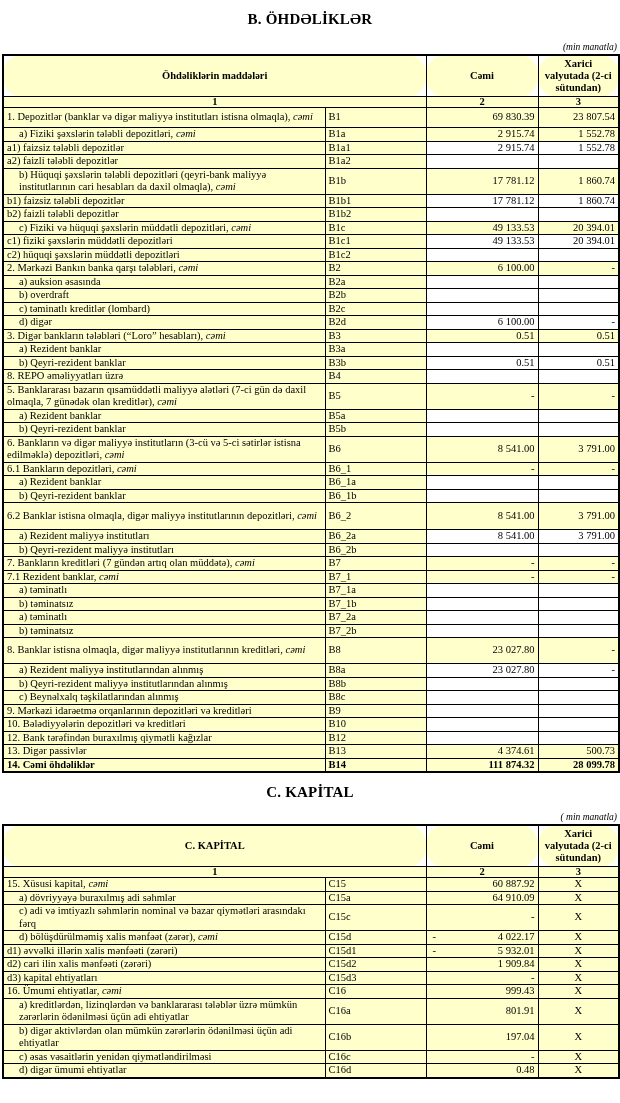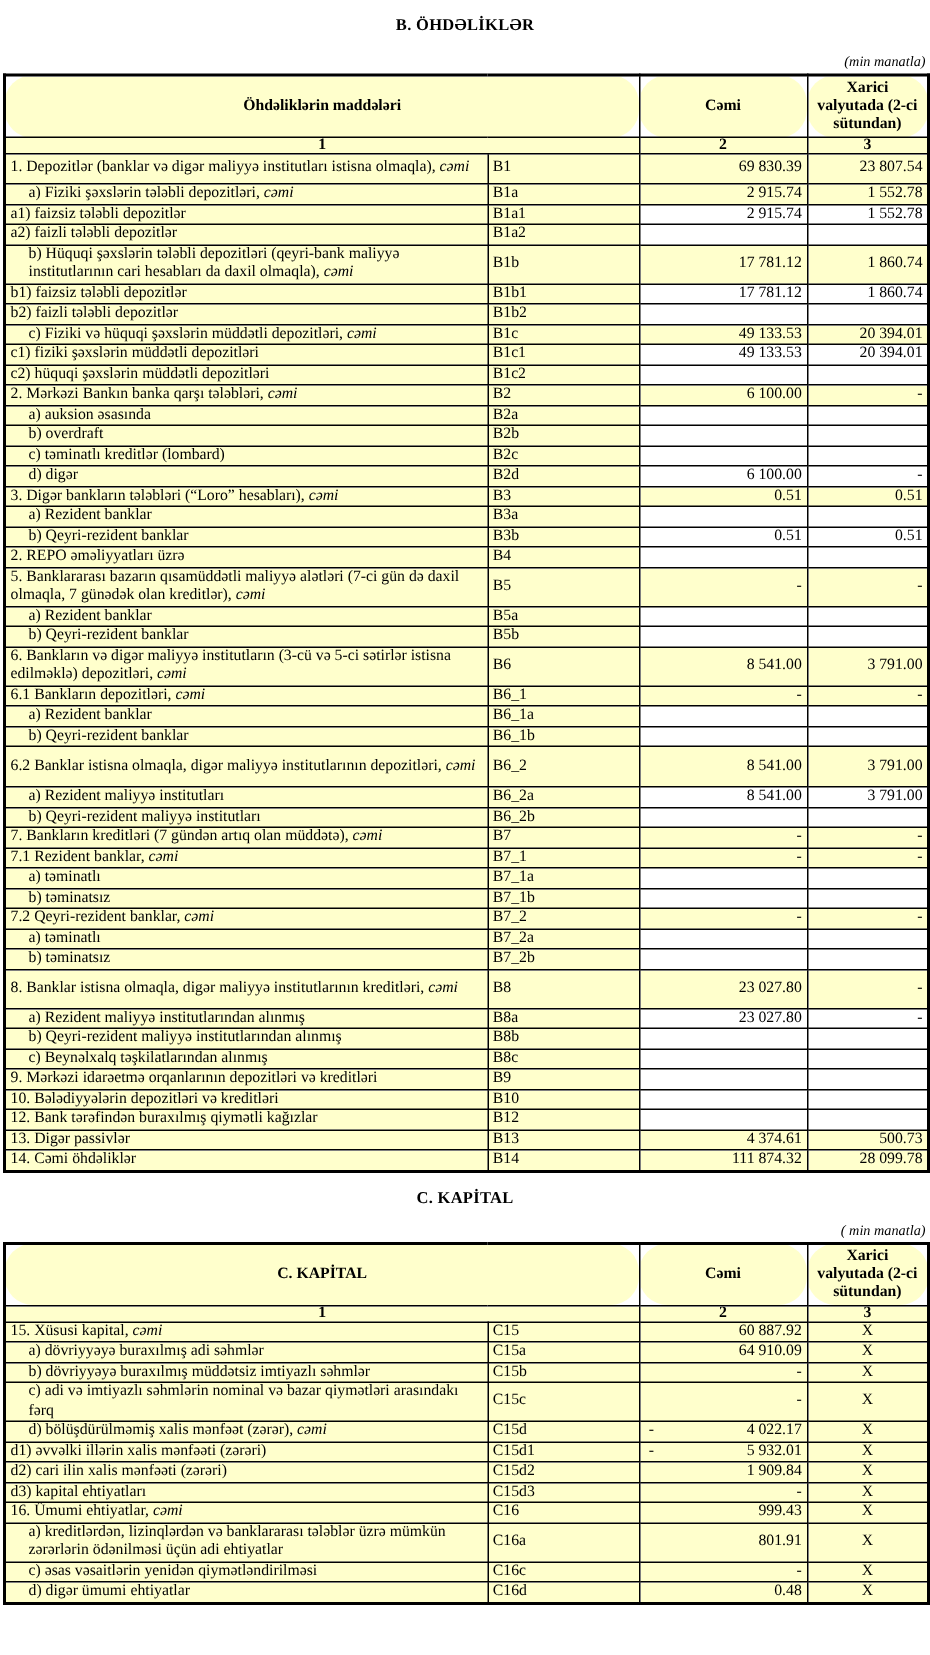--- a/index.html
+++ b/index.html
@@ -1,37 +1,37 @@
 <!DOCTYPE html>
 <html><head>
 <meta charset="utf-8">
 <style>
   html,body{margin:0;padding:0;background:#fff;}
   body{width:620px;font-family:"Liberation Serif",serif;color:#000;}
   .sheet{width:620px;}
-  .section-title{text-align:center;font-weight:bold;font-size:11px;padding-top:11px;letter-spacing:.2px;}
+  .section-title{text-align:center;font-weight:bold;font-size:15px;padding-top:11px;letter-spacing:.2px;}
   .unit-note{text-align:right;font-style:italic;font-size:9.5px;margin:14px 3px 2px 0;}
   .unit-note.tight{margin-top:11px;}
   table{border-collapse:collapse;table-layout:fixed;width:616px;margin-left:2px;border:2px solid #000;}
   col.c-label{width:322px;}
   col.c-code{width:101px;}
   col.c-total{width:112px;}
   col.c-foreign{width:81px;}
   td{border:1px solid #000;background:#FFFFCC;font-size:10.5px;line-height:12.5px;
      padding:0 3px;height:11px;vertical-align:middle;overflow:hidden;}
   thead td.hc{height:40px;text-align:center;font-weight:bold;font-size:10.5px;line-height:12px;border-radius:19px;}
   thead tr.numrow td{height:10px;line-height:10px;text-align:center;font-weight:bold;font-size:10.5px;}
   tbody td.label{text-align:left;}
   tbody td.label.ind1{padding-left:15px;}
   tbody td.label.ind2{}
   tbody td.code{text-align:left;}
   tbody td.val{text-align:right;}
   tbody td.val.center{text-align:center;}
   tbody td.white{background:#fff;}
-  tbody tr.bold td{font-weight:normal;}
+  tbody tr.bold td{font-weight:bold;}
   .neg-minus{float:left;padding-left:3px;}
 </style>
 </head>
 <body>
 
 <div class="sheet">
 
   <div class="section">
     <div class="section-title">B. ÖHDƏLİKLƏR</div>
     <div class="unit-note">(min manatla)</div>
@@ -157,21 +157,21 @@
             <td class="val white"><span></span></td>
             <td class="val white"></td>
           </tr>
           <tr>
             <td class="label ind1"><span>b) Qeyri-rezident banklar</span></td>
             <td class="code">B3b</td>
             <td class="val white"><span>0.51</span></td>
             <td class="val white">0.51</td>
           </tr>
           <tr>
-            <td class="label"><span>2. REPO əməliyyatları üzrə</span></td>
+            <td class="label"><span>8. REPO əməliyyatları üzrə</span></td>
             <td class="code">B4</td>
             <td class="val white"><span></span></td>
             <td class="val white"></td>
           </tr>
           <tr>
             <td class="label"><span>5. Banklararası bazarın qısamüddətli maliyyə alətləri (7-ci gün də daxil olmaqla, 7 günədək olan kreditlər), </span><i>cəmi</i></td>
             <td class="code">B5</td>
             <td class="val"><span>-</span></td>
             <td class="val">-</td>
           </tr>
@@ -245,26 +245,20 @@
             <td class="label ind1"><span>a) təminatlı</span></td>
             <td class="code">B7_1a</td>
             <td class="val white"><span></span></td>
             <td class="val white"></td>
           </tr>
           <tr>
             <td class="label ind1"><span>b) təminatsız</span></td>
             <td class="code">B7_1b</td>
             <td class="val white"><span></span></td>
             <td class="val white"></td>
-          </tr>
-          <tr>
-            <td class="label"><span>7.2 Qeyri-rezident banklar, </span><i>cəmi</i></td>
-            <td class="code">B7_2</td>
-            <td class="val"><span>-</span></td>
-            <td class="val">-</td>
           </tr>
           <tr>
             <td class="label ind1"><span>a) təminatlı</span></td>
             <td class="code">B7_2a</td>
             <td class="val white"><span></span></td>
             <td class="val white"></td>
           </tr>
           <tr>
             <td class="label ind1"><span>b) təminatsız</span></td>
             <td class="code">B7_2b</td>
@@ -358,26 +352,20 @@
             <td class="val"><span>60 887.92</span></td>
             <td class="val center">X</td>
           </tr>
           <tr>
             <td class="label ind1"><span>a) dövriyyəyə buraxılmış adi səhmlər</span></td>
             <td class="code">C15a</td>
             <td class="val"><span>64 910.09</span></td>
             <td class="val center">X</td>
           </tr>
           <tr>
-            <td class="label ind1"><span>b) dövriyyəyə buraxılmış müddətsiz imtiyazlı səhmlər</span></td>
-            <td class="code">C15b</td>
-            <td class="val"><span>-</span></td>
-            <td class="val center">X</td>
-          </tr>
-          <tr>
             <td class="label ind1"><span>c) adi və imtiyazlı səhmlərin nominal və bazar qiymətləri arasındakı fərq</span></td>
             <td class="code">C15c</td>
             <td class="val"><span>-</span></td>
             <td class="val center">X</td>
           </tr>
           <tr>
             <td class="label ind1"><span>d) bölüşdürülməmiş xalis mənfəət (zərər), </span><i>cəmi</i></td>
             <td class="code">C15d</td>
             <td class="val"><span class="neg-minus">-</span><span>4 022.17</span></td>
             <td class="val center">X</td>
@@ -403,20 +391,26 @@
           <tr>
             <td class="label"><span>16. Ümumi ehtiyatlar, </span><i>cəmi</i></td>
             <td class="code">C16</td>
             <td class="val"><span>999.43</span></td>
             <td class="val center">X</td>
           </tr>
           <tr>
             <td class="label ind1"><span>a) kreditlərdən, lizinqlərdən və banklararası  tələblər üzrə mümkün zərərlərin ödənilməsi üçün adi ehtiyatlar</span></td>
             <td class="code">C16a</td>
             <td class="val"><span>801.91</span></td>
+            <td class="val center">X</td>
+          </tr>
+          <tr>
+            <td class="label ind1"><span>b) digər aktivlərdən olan mümkün zərərlərin ödənilməsi üçün adi ehtiyatlar</span></td>
+            <td class="code">C16b</td>
+            <td class="val"><span>197.04</span></td>
             <td class="val center">X</td>
           </tr>
           <tr>
             <td class="label ind1"><span>c) əsas vəsaitlərin yenidən qiymətləndirilməsi</span></td>
             <td class="code">C16c</td>
             <td class="val"><span>-</span></td>
             <td class="val center">X</td>
           </tr>
           <tr>
             <td class="label ind1"><span>d) digər ümumi ehtiyatlar</span></td>

